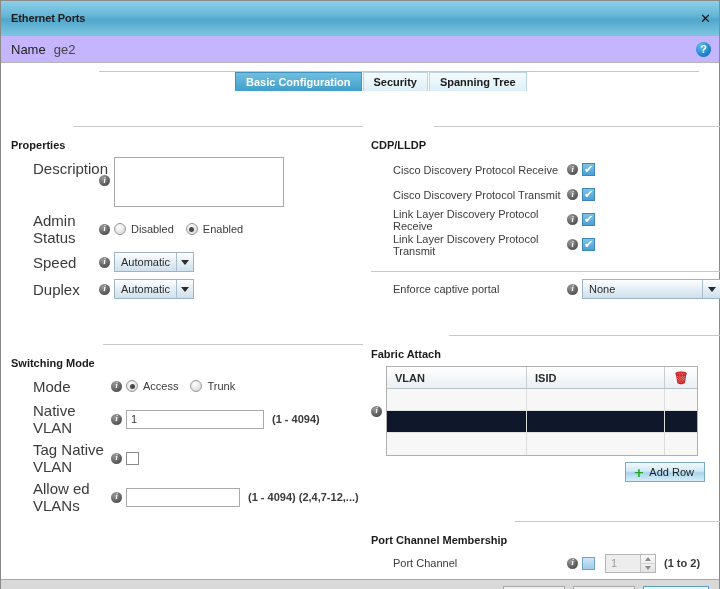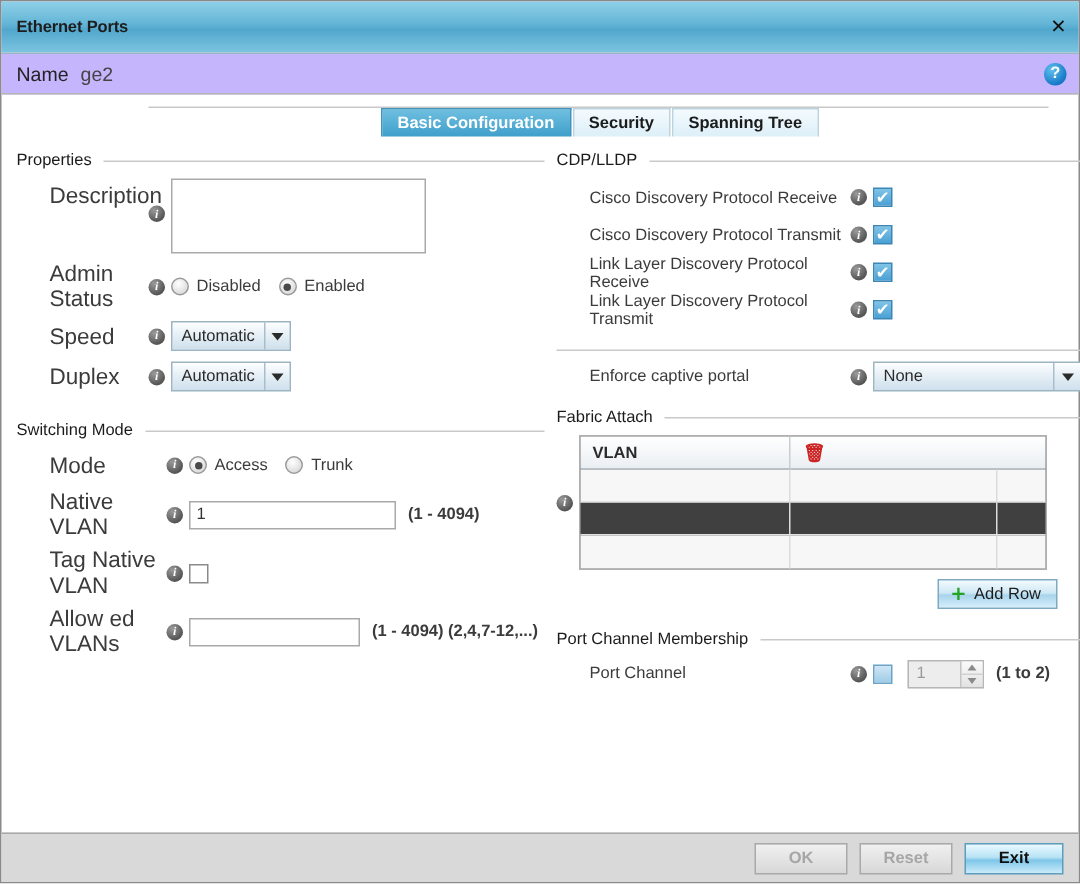--- a/index.html
+++ b/index.html
@@ -93,21 +93,21 @@
   }
   .tab-rule {
     position: absolute;
     left: 98px; right: 20px;
     top: 1px;
     height: 1px;
     background: #c8c8c8;
   }
   .tabs {
     position: absolute;
-    left: 253px;
+    left: 234px;
     top: 2px;
     display: flex;
   }
   .tab {
     height: 19px;
     padding: 0 10px;
     display: flex;
     align-items: center;
     font-size: 11px;
     font-weight: bold;
@@ -136,24 +136,25 @@
   .col-right { flex: 1; padding-left: 8px; }
 
   
   .section {
     display: flex;
     align-items: center;
     margin: 0 0 6px 0;
   }
   .section-title {
     font-size: 11px;
-    font-weight: normal;
+    font-weight: bold;
     color: #1b1b1b;
     white-space: nowrap;
     padding-right: 8px;
+    margin-top: 38px;
   }
   .section-line {
     flex: 1;
     height: 1px;
     background: #c9c9c9;
   }
   .sec-gap { height: 14px; }
 
   
   .row {
@@ -312,21 +313,21 @@
     color: #3b3b3b;
     flex: none;
   }
 
   
   .fa-wrap { display: flex; align-items: center; }
   .fa-info { margin-right: 4px; }
   .table {
     width: 312px;
     border: 1px solid #b0b0b0;
-    background: #404040;
+    background: #0f172a;
   }
   .thead {
     display: flex;
     height: 22px;
     background: linear-gradient(to bottom, #ffffff 0%, #eaeff3 100%);
     border-bottom: 1px solid #b8c4cc;
   }
   .th {
     font-size: 11px;
     font-weight: bold;
@@ -627,20 +628,21 @@
       <div class="section">
         <div class="section-title">Fabric Attach</div>
         <div class="section-line"></div>
       </div>
 
       <div class="fa-wrap" style="margin-top:5px;">
         <div class="info fa-info">i</div>
         <div class="table">
           <div class="thead">
             <div class="th th-vlan">VLAN</div>
+            <div class="th th-isid">ISID</div>
             <div class="th th-del">
               <span class="trash">🗑</span>
             </div>
           </div>
           <div class="trow alt">
             <div class="td-vlan"></div>
             <div class="td-isid"></div>
             <div class="td-del"></div>
           </div>
           <div class="trow">

